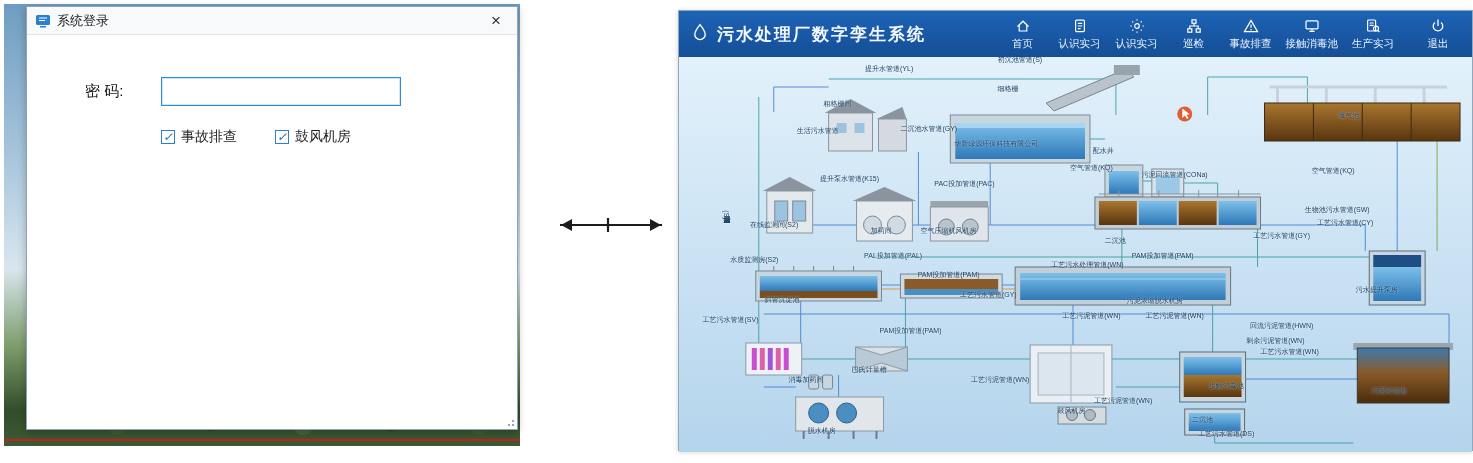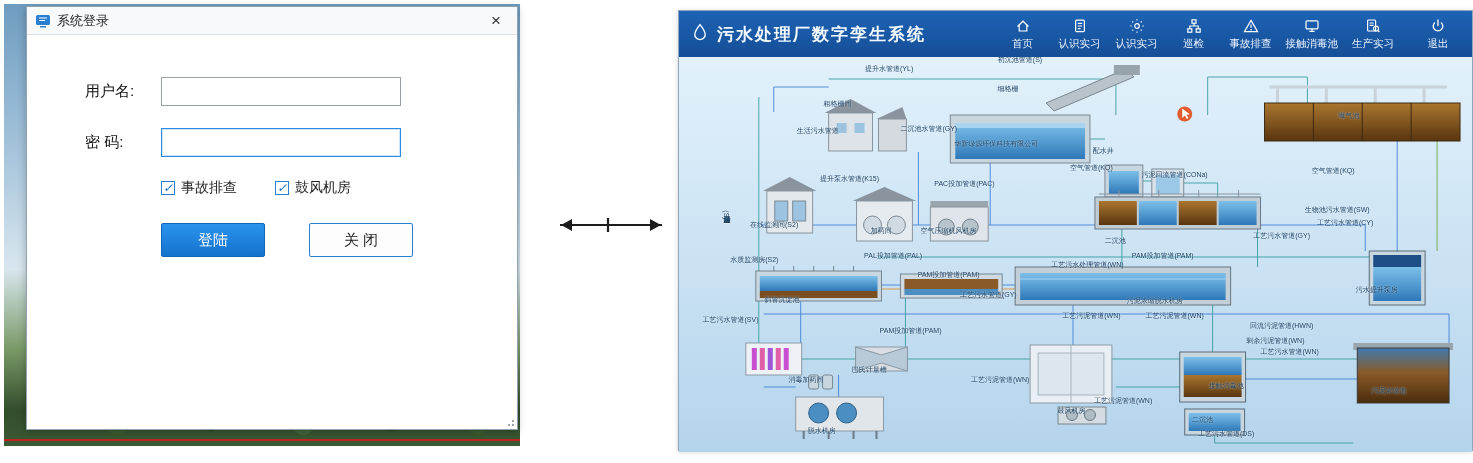--- a/index.html
+++ b/index.html
@@ -100,44 +100,36 @@
               <rect x="5" y="12" width="6" height="1.5" fill="#2b7fd0"></rect>
             </svg>
         </span>
         <span class="ttext">系统登录</span>
         <span class="close">×</span>
       </div>
 
 
       <div class="form">
         <div class="frow">
-          <span class="flabel">用户名:</span>
-          <input class="txt" type="text" value="" style="">
-        </div>
-        <div class="frow">
           <span class="flabel">密 码:</span>
           <input class="txt focus" type="password" value="" style="">
         </div>
         <div class="cbrow">
           <label class="cb-wrap">
             <span class="cb">
                 <i>✓</i>
               </span>
             <span>事故排查</span>
           </label>
           <label class="cb-wrap">
             <span class="cb">
                 <i>✓</i>
               </span>
             <span>鼓风机房</span>
           </label>
-        </div>
-        <div class="btnrow">
-          <button class="btn primary">登陆</button>
-          <button class="btn ghost">关 闭</button>
         </div>
       </div>
       <div class="grip">
           <i></i>
           <i></i>
           <i></i>
         </div>
     </div>
   </div>
 

